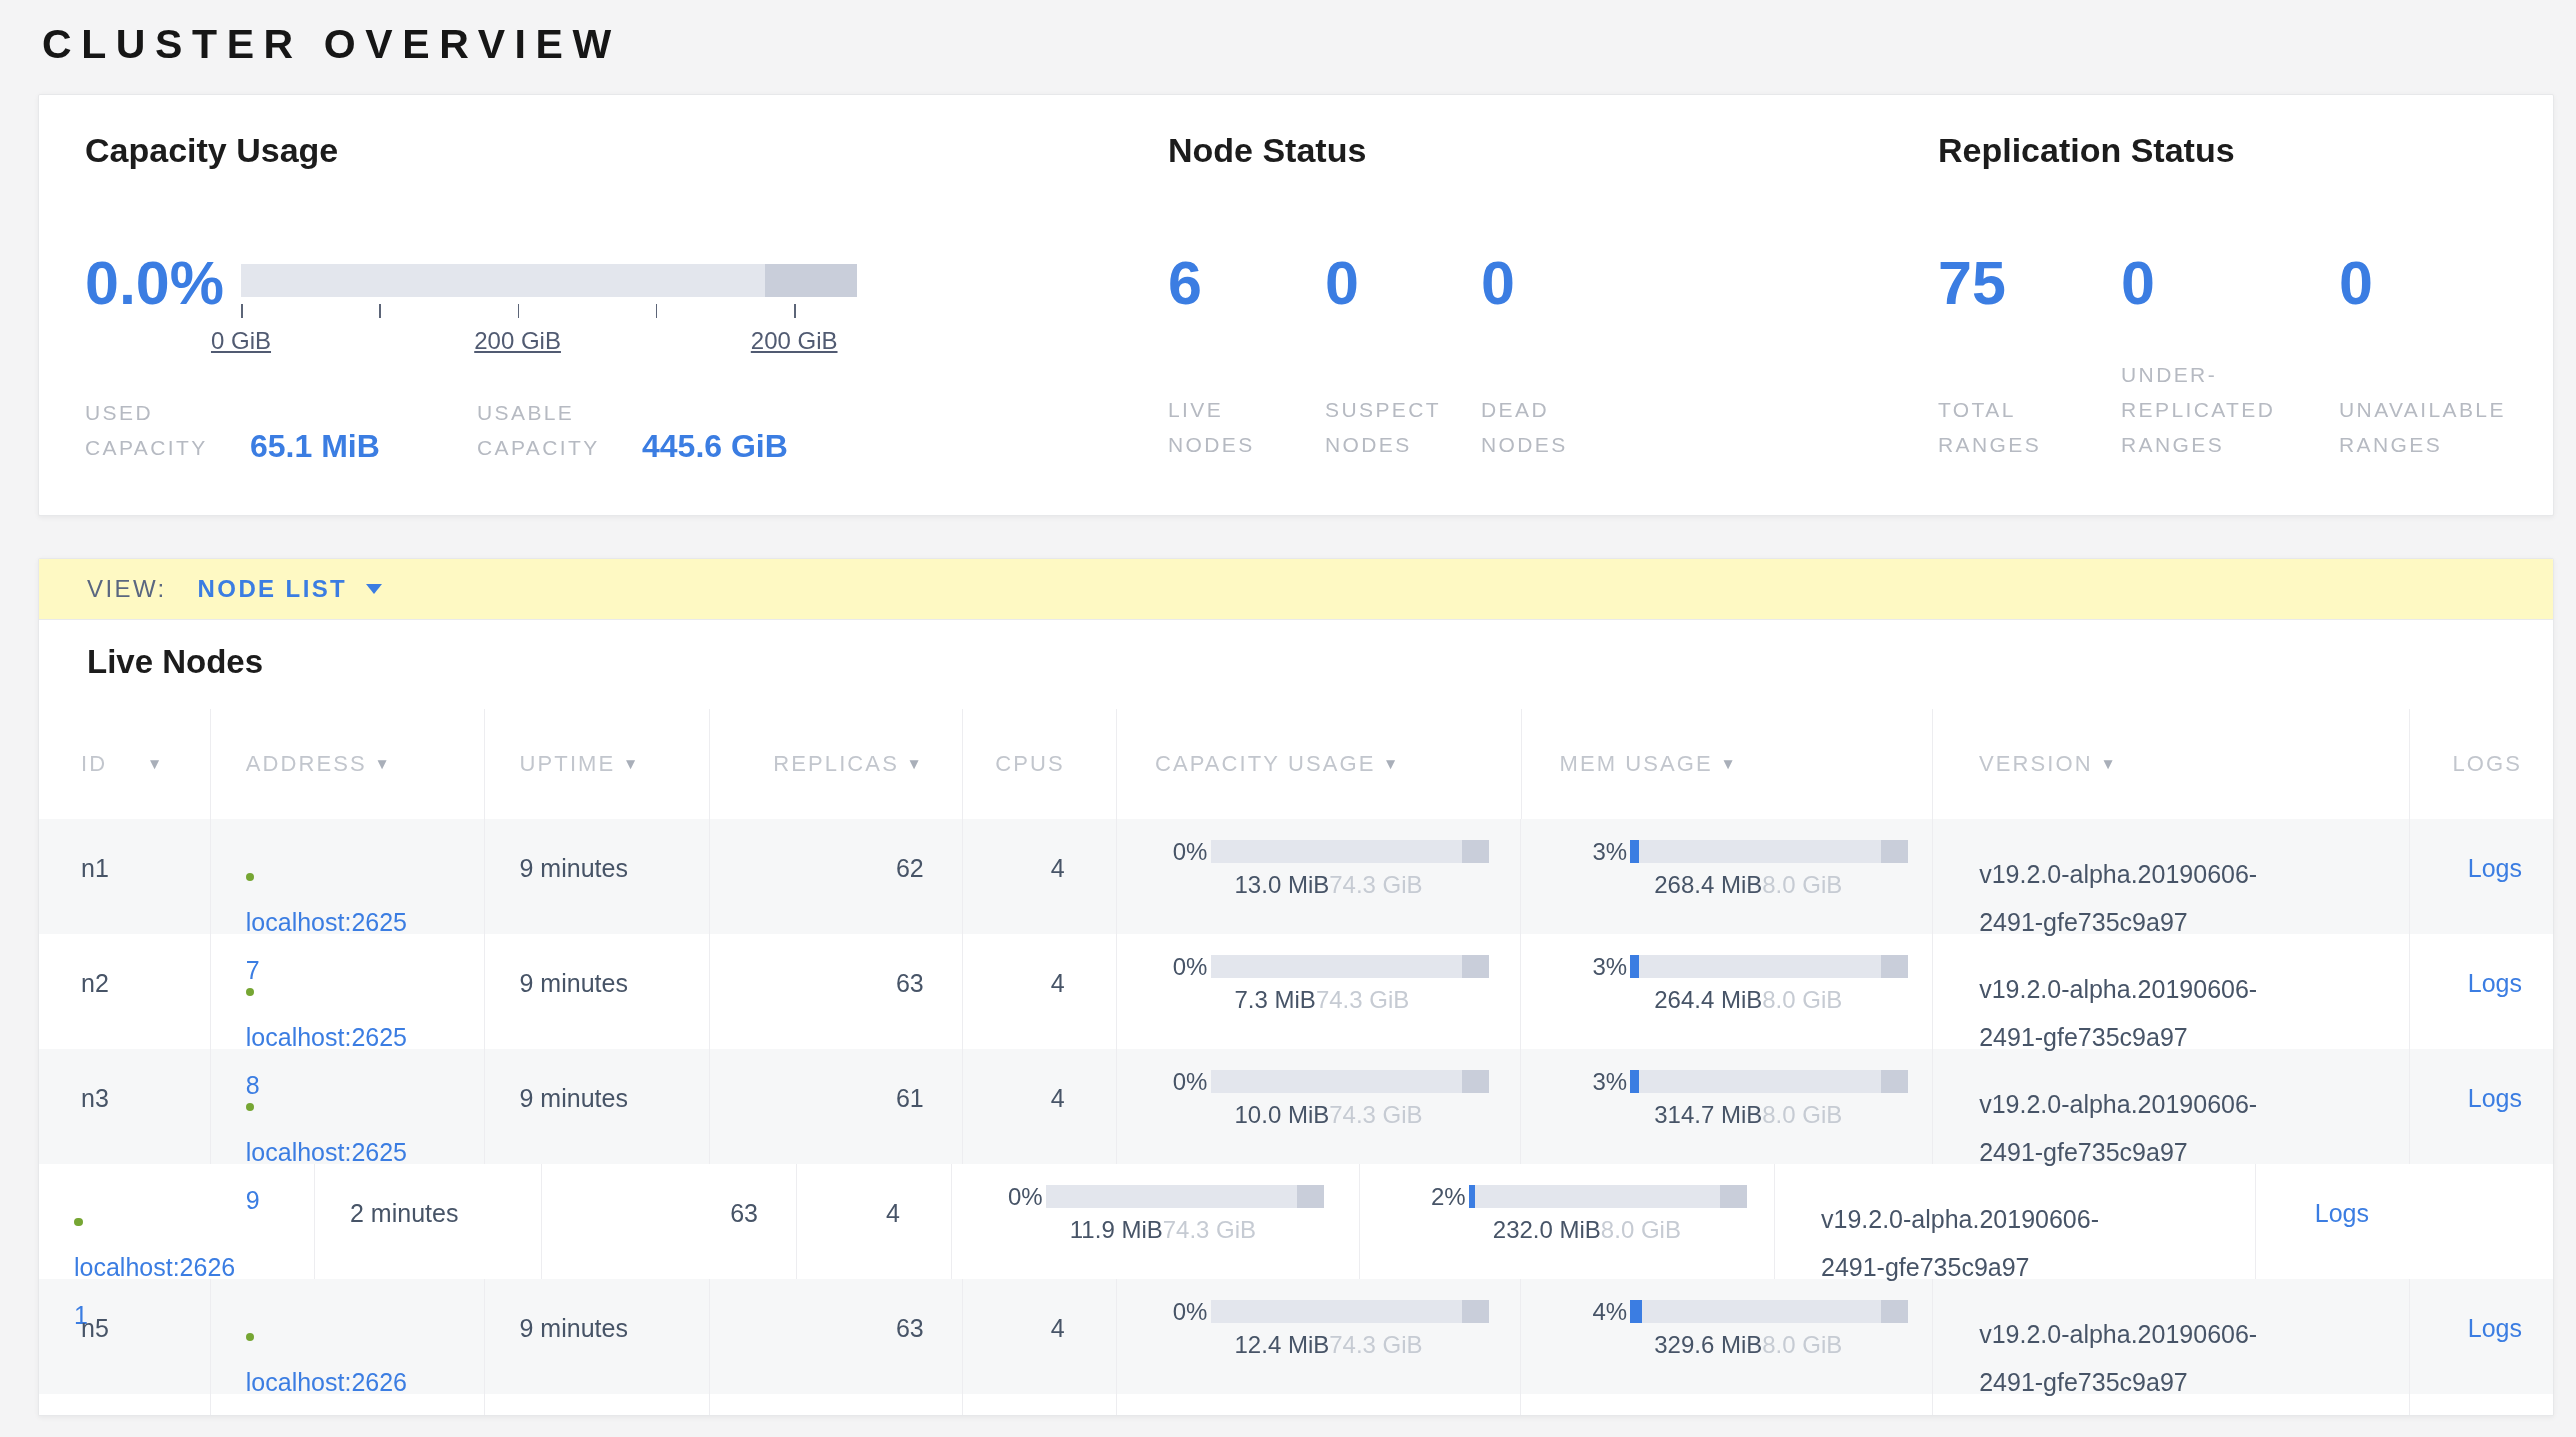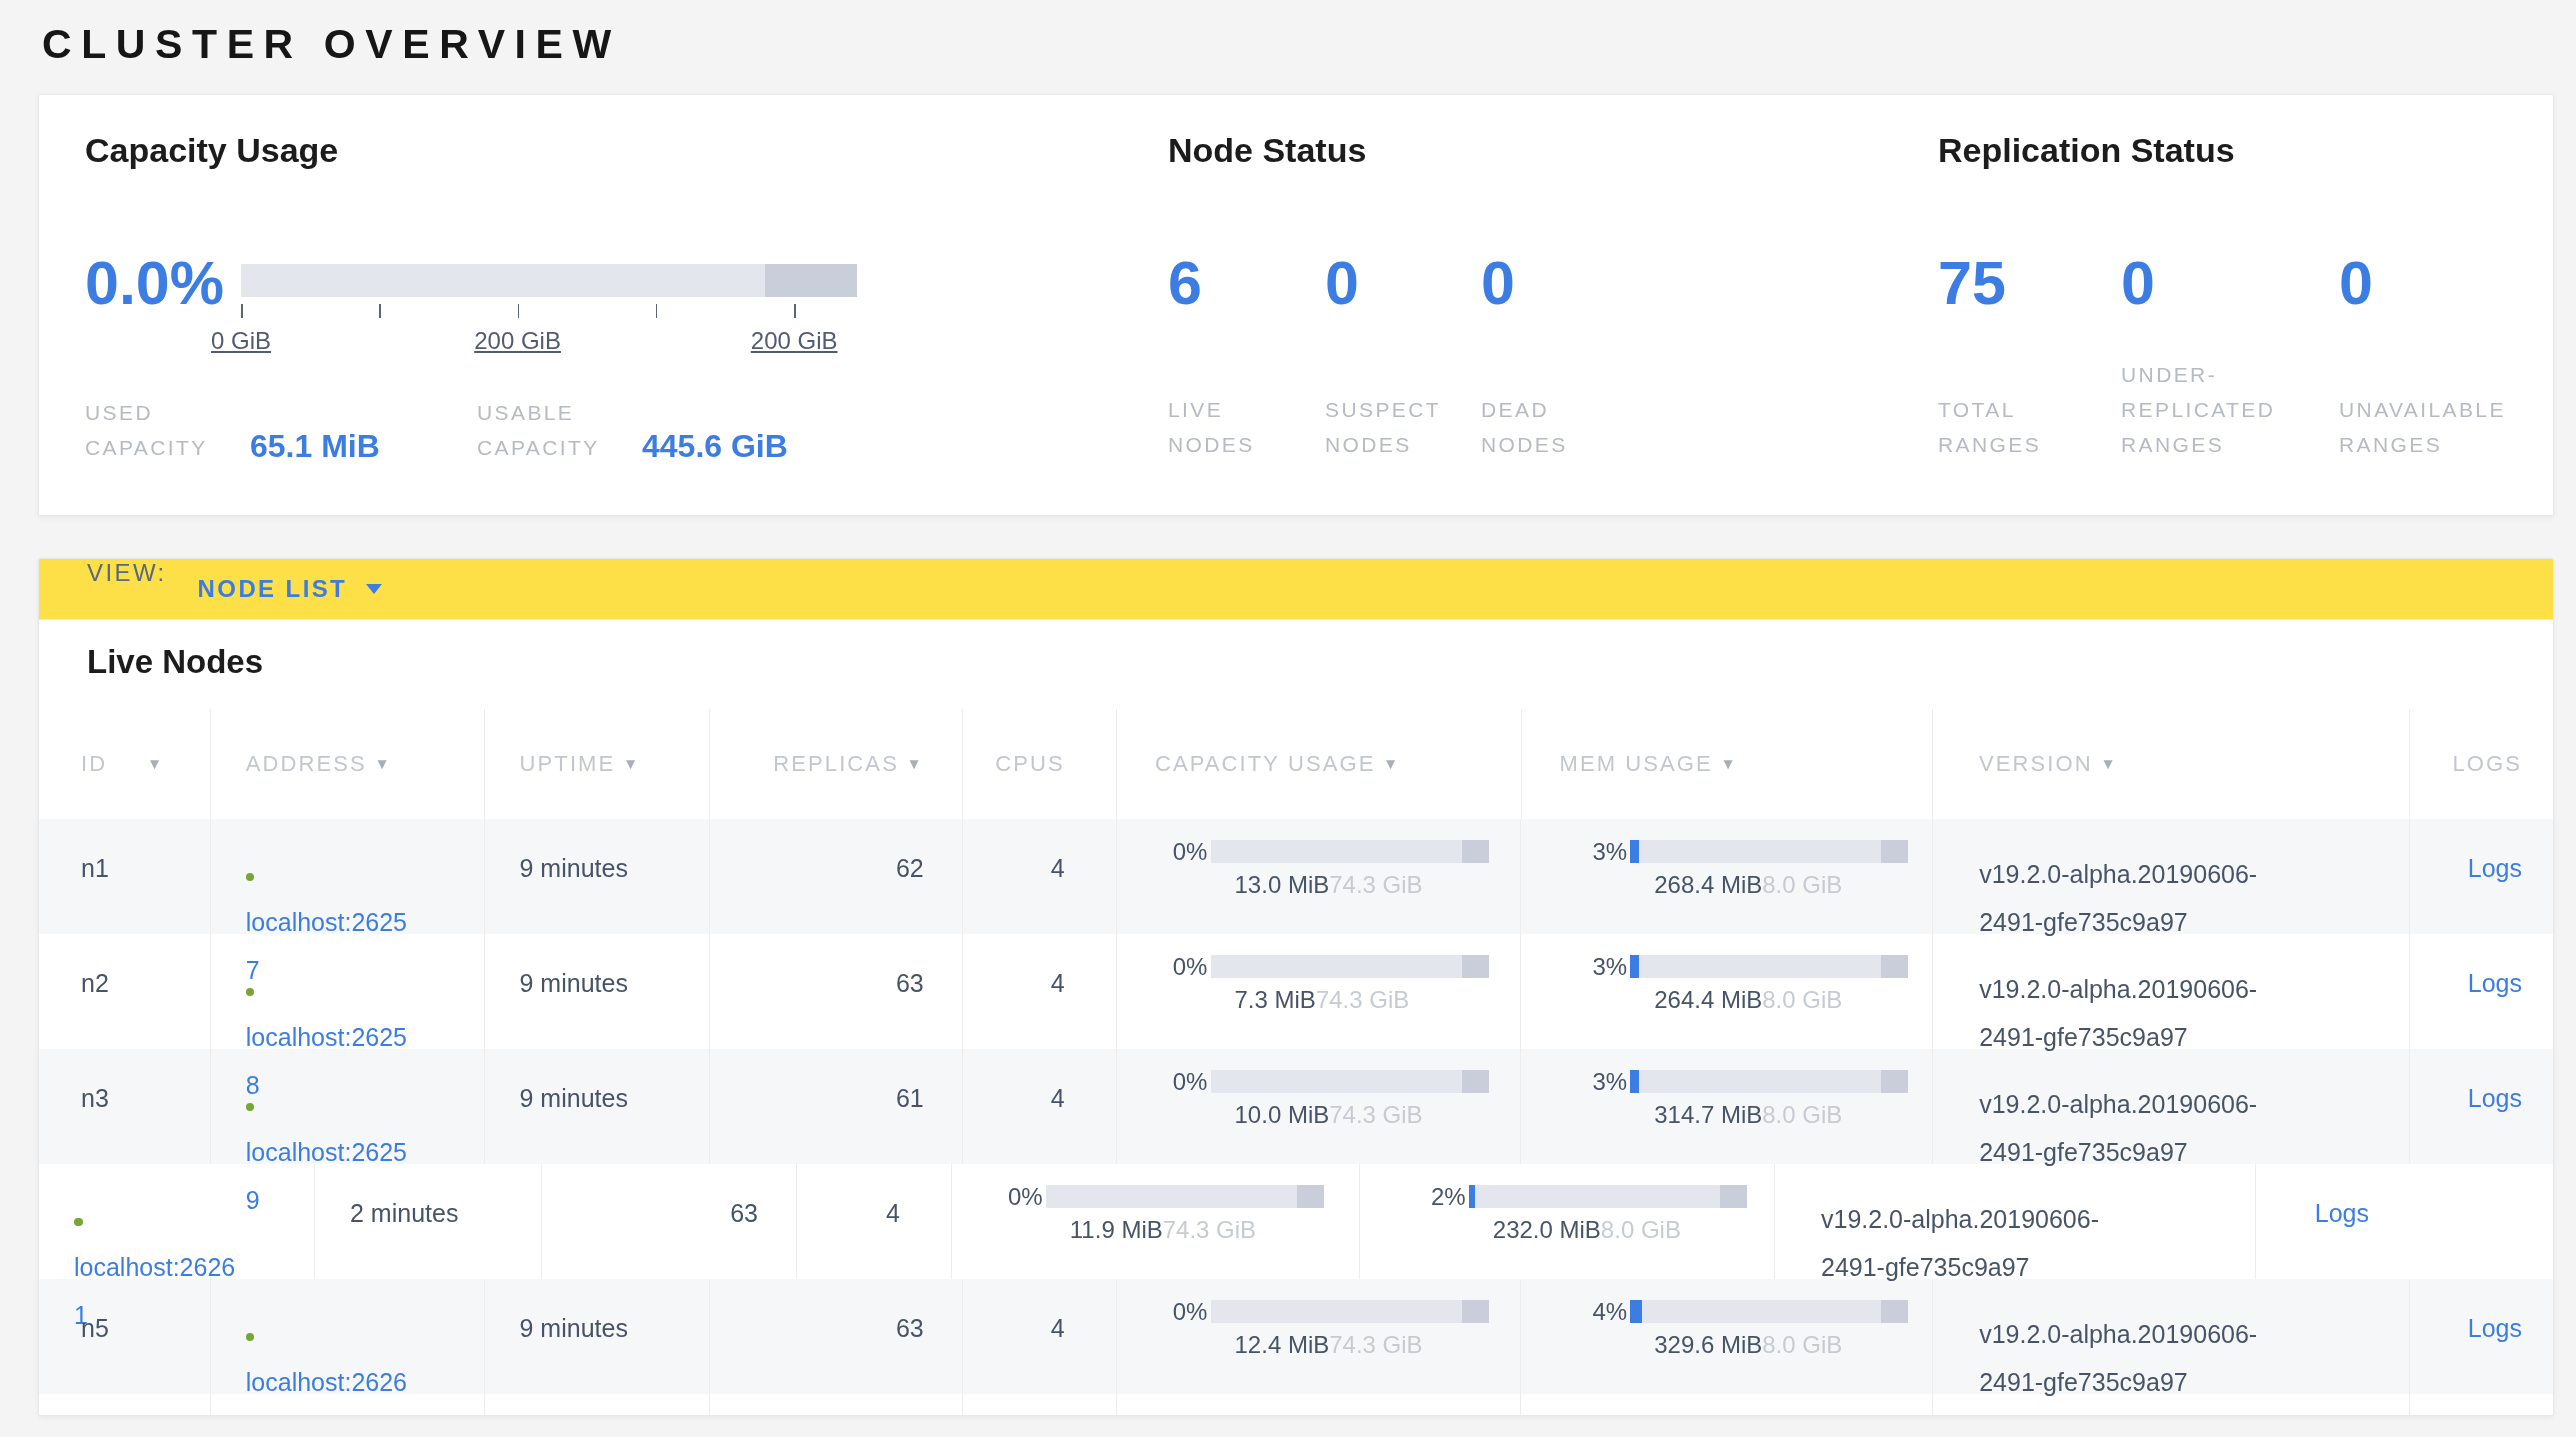--- a/index.html
+++ b/index.html
@@ -45,22 +45,22 @@
   #node-stats .sum-col:nth-child(2) { left:1286px; }
   #node-stats .sum-col:nth-child(3) { left:1442px; }
   #rep-stats  .sum-col:nth-child(1) { left:1899px; }
   #rep-stats  .sum-col:nth-child(2) { left:2082px; }
   #rep-stats  .sum-col:nth-child(3) { left:2300px; }
   .sum-col .stat-label { position:absolute; bottom:53px; left:0; width:144px; }
   #rep-stats .sum-col .stat-label { width:165px; }
   #rep-stats .sum-col:nth-child(3) .stat-label { width:201px; }
 
   
-  .view-bar { height:61px; background:#fde047; border-bottom:1px solid #e9eaec;
-    display:flex; padding-left:48px; }
+  .view-bar { height:61px; background:#fef9c3; border-bottom:1px solid #e9eaec;
+    display:flex; align-items:center; padding-left:48px; }
   .view-label { font-size:24px; letter-spacing:2.4px; color:#5a6780; }
   .view-select { display:flex; align-items:center; margin-left:31px; cursor:pointer; }
   .view-value { font-size:24px; letter-spacing:2.4px; font-weight:bold; color:#3b7de2; }
   .caret-down { width:0; height:0; margin-left:19px; border-left:8.6px solid transparent;
     border-right:8.6px solid transparent; border-top:10.5px solid #3b7de2; }
 
   
   .table-title { height:90px; padding:23px 0 0 48px; font-size:33px; font-weight:bold; color:#1c1c1c; }
   .thead { display:flex; height:110px; }
   .th { display:flex; align-items:center; font-size:22px; letter-spacing:2.1px;

